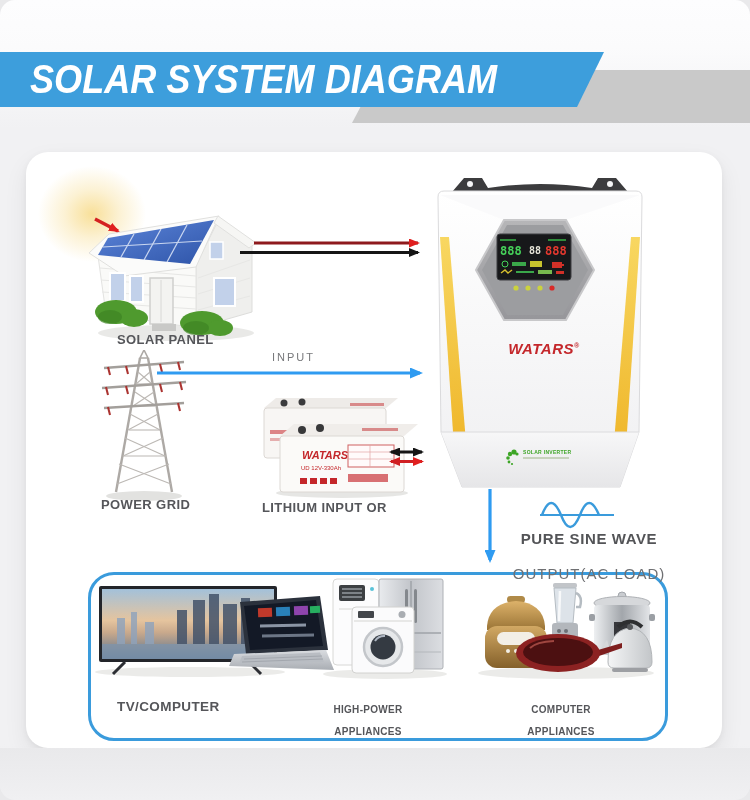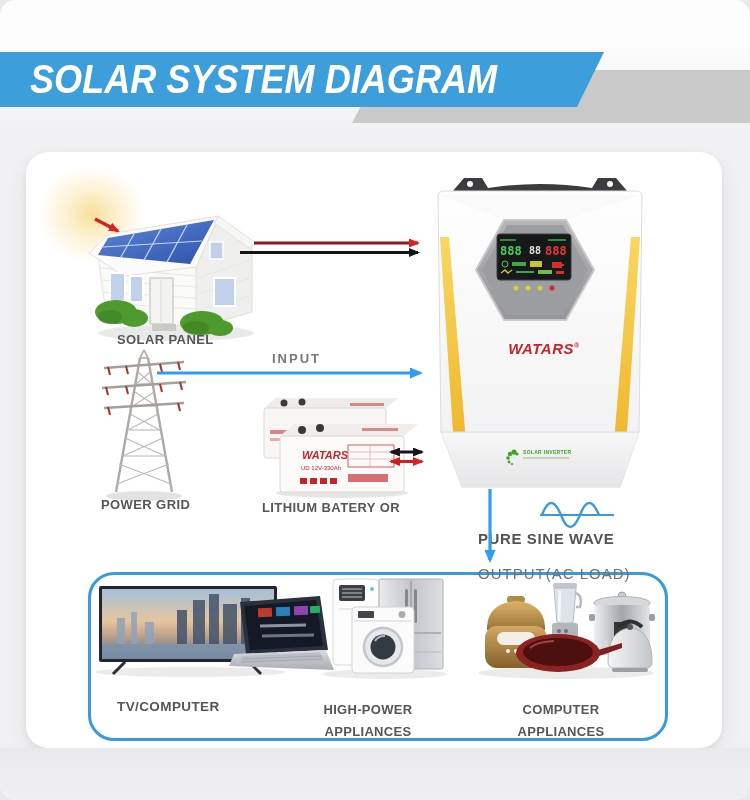--- a/index.html
+++ b/index.html
@@ -6,23 +6,23 @@
   body{background:#e9e9eb;font-family:"Liberation Sans",sans-serif;}
   .page{position:relative;width:750px;height:800px;margin:0 auto;overflow:hidden;
         background:linear-gradient(180deg,#fdfdfe 0%,#fbfbfc 6%,#f1f1f3 16%,#f1f1f3 93%,#ededef 100%);border-radius:15px;}
   .abs{position:absolute;}
   .card{left:26px;top:152px;width:696px;height:596px;background:#ffffff;border-radius:22px;
         box-shadow:0 10px 24px rgba(0,0,0,.07),0 2px 6px rgba(0,0,0,.05);}
   .title{left:30px;top:56px;width:600px;color:#ffffff;font-weight:bold;font-style:italic;
          font-size:41px;letter-spacing:0px;transform:scaleX(.88);transform-origin:left center;
          white-space:nowrap;z-index:7;}
   .lbl{color:#55565a;font-weight:bold;font-size:13px;letter-spacing:.4px;white-space:nowrap;z-index:6;}
-  .lbl2{color:#55565a;font-weight:bold;font-size:13px;letter-spacing:.3px;line-height:22px;
+  .lbl2{color:#55565a;font-weight:bold;font-size:10px;letter-spacing:.3px;line-height:22px;
         text-align:center;z-index:6;}
-  .soft{color:#77787b;font-weight:700;font-size:13px;letter-spacing:2px;z-index:6;}
+  .soft{color:#77787b;font-weight:400;font-size:11px;letter-spacing:2px;z-index:6;}
   .outline-box{left:88px;top:572px;width:574px;height:163px;border:3px solid #3a9bdc;
                border-radius:26px;z-index:3;}
   .sun{left:38px;top:166px;width:108px;height:96px;border-radius:50%;z-index:2;
        background:radial-gradient(closest-side,rgba(248,222,148,.95),rgba(249,228,168,.5),rgba(250,236,195,0));}
   .brand-logo{left:500px;top:340px;width:88px;text-align:center;color:#c4272b;font-weight:bold;
               font-style:italic;font-size:15px;letter-spacing:.5px;z-index:6;white-space:nowrap;}
   .brand-logo sup{font-size:7px;}
   .inv-footer{left:505px;top:449px;display:flex;align-items:flex-start;gap:3px;z-index:6;}
   .inv-footer .txt{display:flex;flex-direction:column;}
   .inv-footer .l1{font-size:5px;font-weight:bold;color:#3da526;letter-spacing:.3px;}
@@ -456,23 +456,23 @@
     <line x1="157" y1="373" x2="420" y2="373" stroke="#2f9bf1" stroke-width="3.2" marker-end="url(#mkBlu)"></line>
     <line x1="391" y1="452" x2="422" y2="452" stroke="#151515" stroke-width="3" marker-start="url(#mkBlkB)" marker-end="url(#mkBlk)"></line>
     <line x1="391" y1="461.5" x2="422" y2="461.5" stroke="#d01f22" stroke-width="3" marker-start="url(#mkRedB)" marker-end="url(#mkRed)"></line>
     <line x1="490" y1="489" x2="490" y2="560" stroke="#2f9bf1" stroke-width="3.2" marker-end="url(#mkBlu)"></line>
   </svg>
 
   <div class="abs lbl" style="left:117px;top:332px">SOLAR PANEL</div>
   <div class="abs soft" style="left:272px;top:351px">INPUT</div>
   <div class="abs lbl" style="left:101px;top:497px">POWER GRID</div>
   <div class="abs lbl" style="left:262px;top:497px;line-height:22px">
-    <div>LITHIUM BATERY OR</div>
-  </div>
-  <div class="abs" style="left:478px;top:530px;width:178px;text-align:left;z-index:6">
+    <div>LITHIUM INPUT OR</div>
+  </div>
+  <div class="abs" style="left:500px;top:530px;width:178px;text-align:center;z-index:6">
     <div style="color:#535457;font-weight:bold;font-size:15px;letter-spacing:.6px">PURE SINE WAVE</div>
     <div style="color:#6f7073;font-size:15px;letter-spacing:1px;margin-top:18px">OUTPUT(AC LOAD)</div>
   </div>
   <div class="abs lbl" style="left:117px;top:699px;font-size:13.5px">TV/COMPUTER</div>
   <div class="abs lbl2" style="left:298px;top:699px;width:140px">
     <div>HIGH-POWER</div>
     <div>APPLIANCES</div>
   </div>
   <div class="abs lbl2" style="left:491px;top:699px;width:140px">
     <div>COMPUTER</div>

